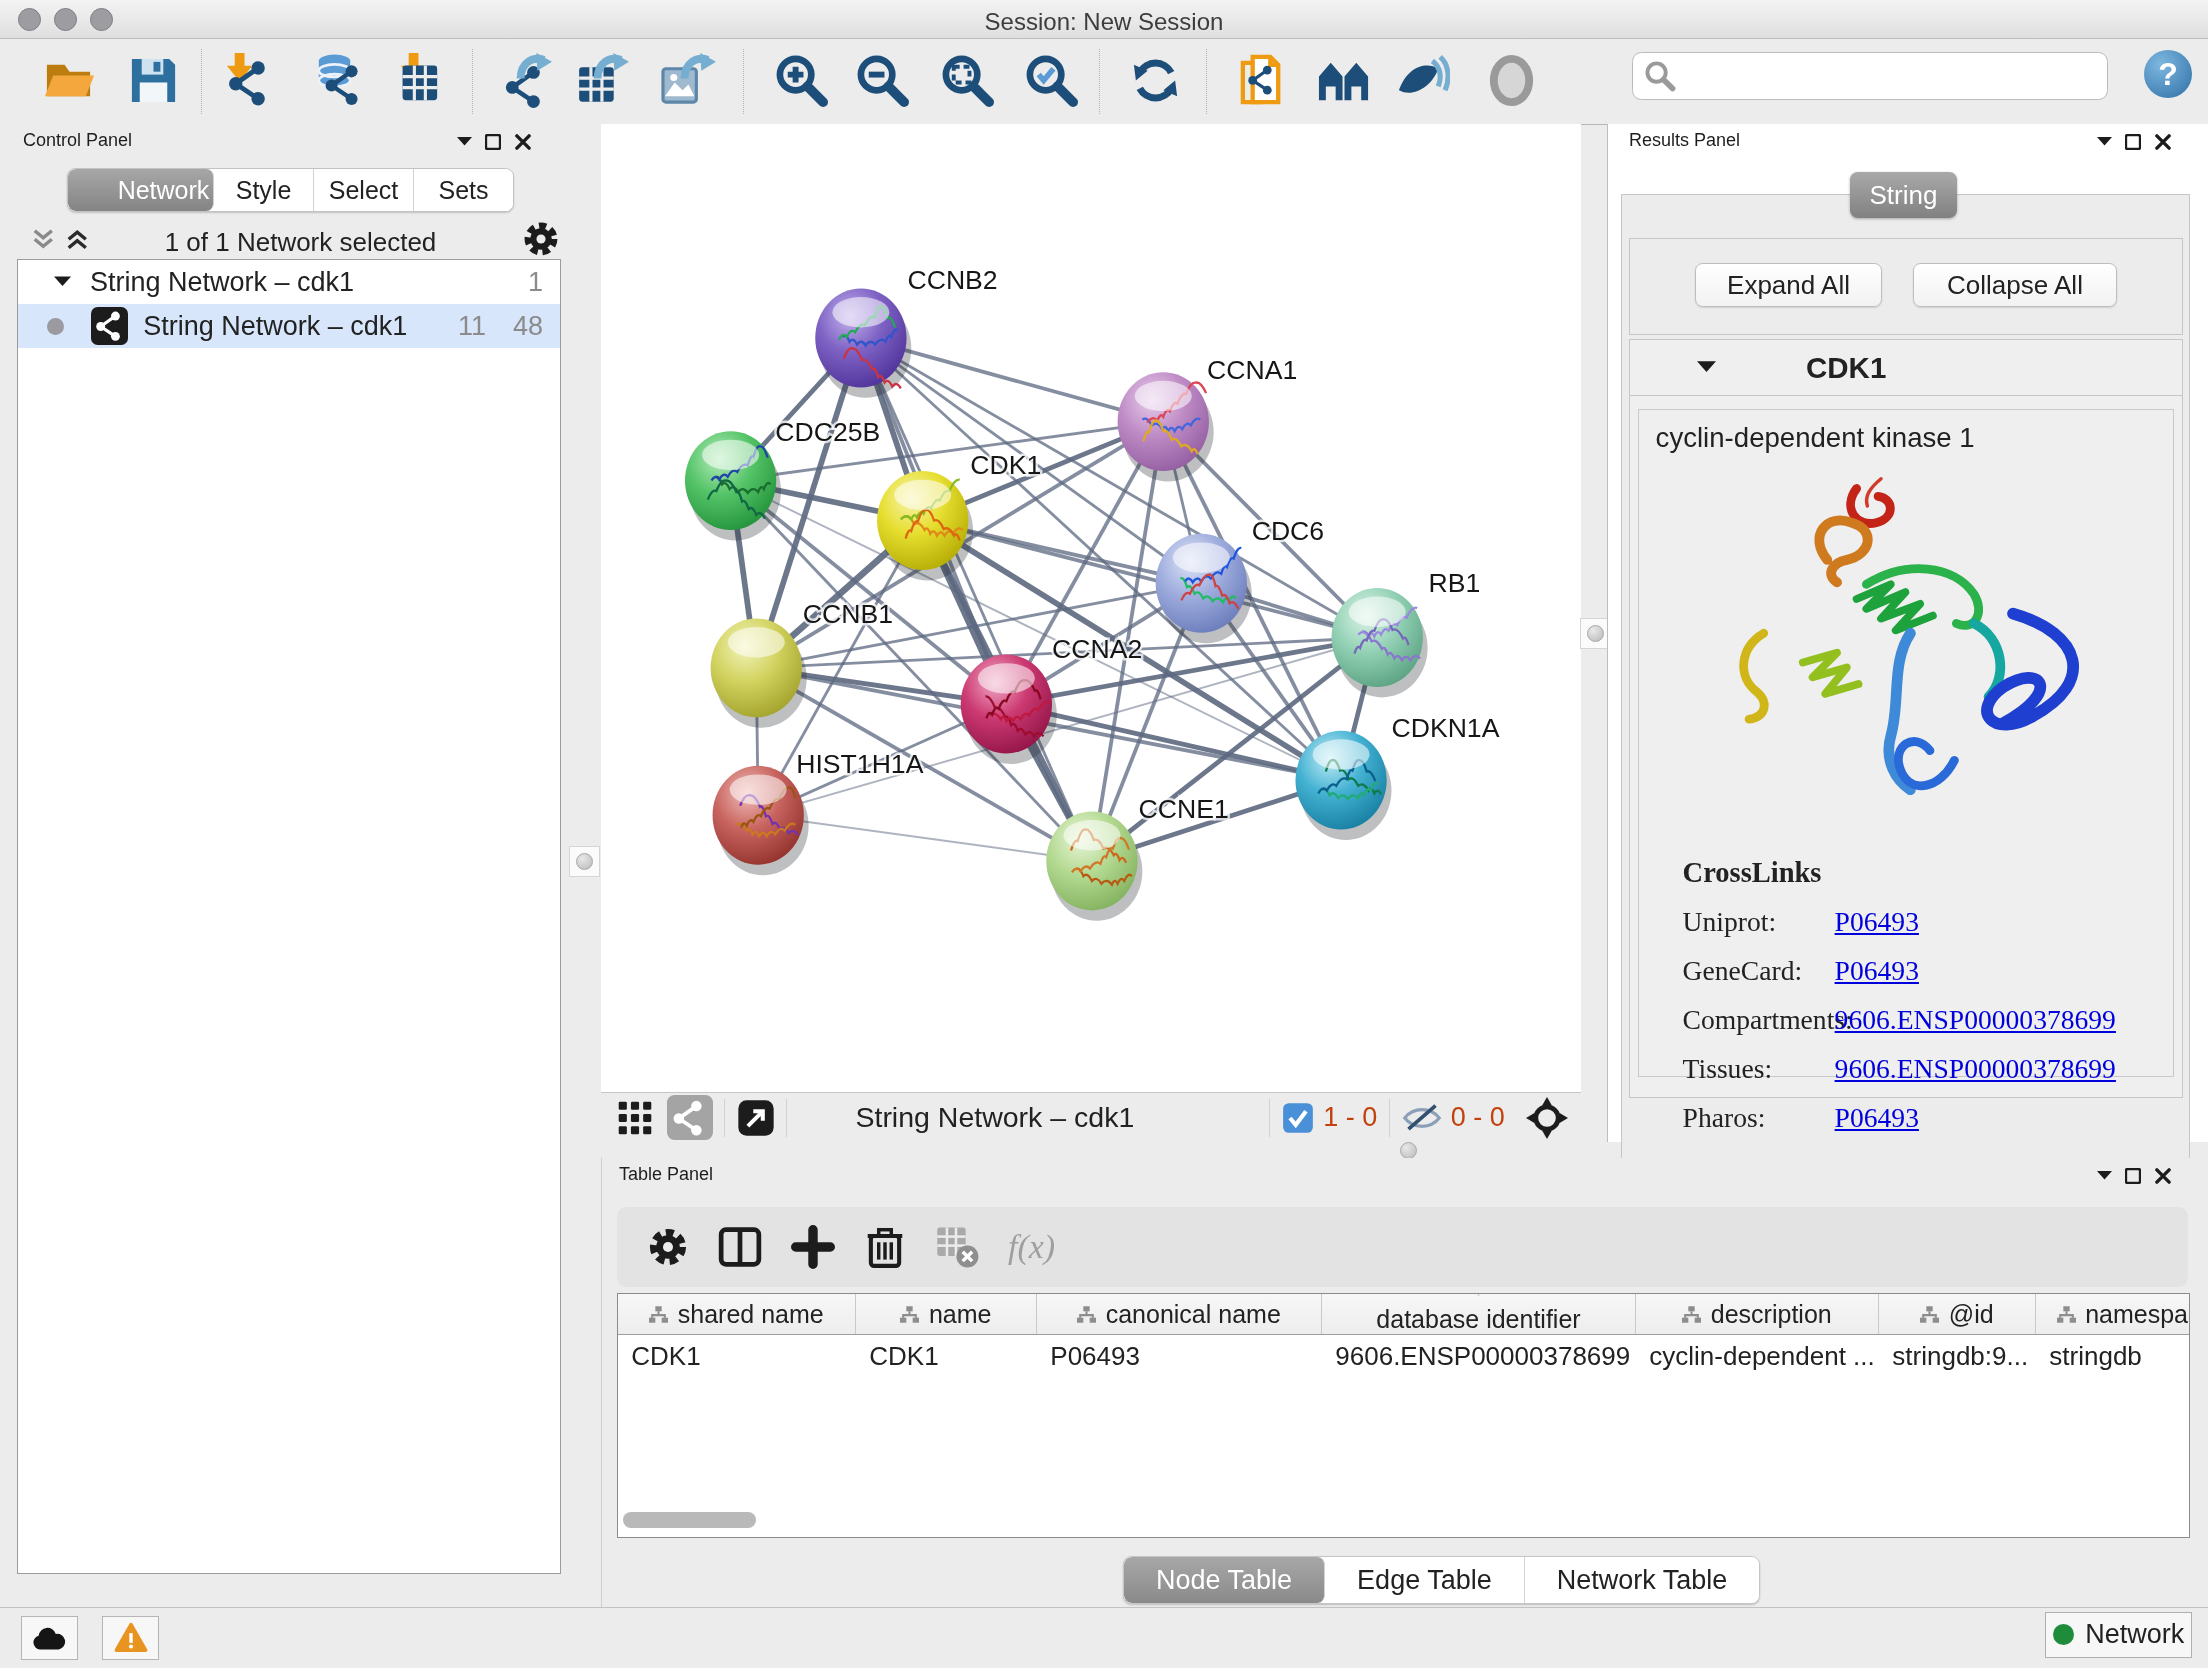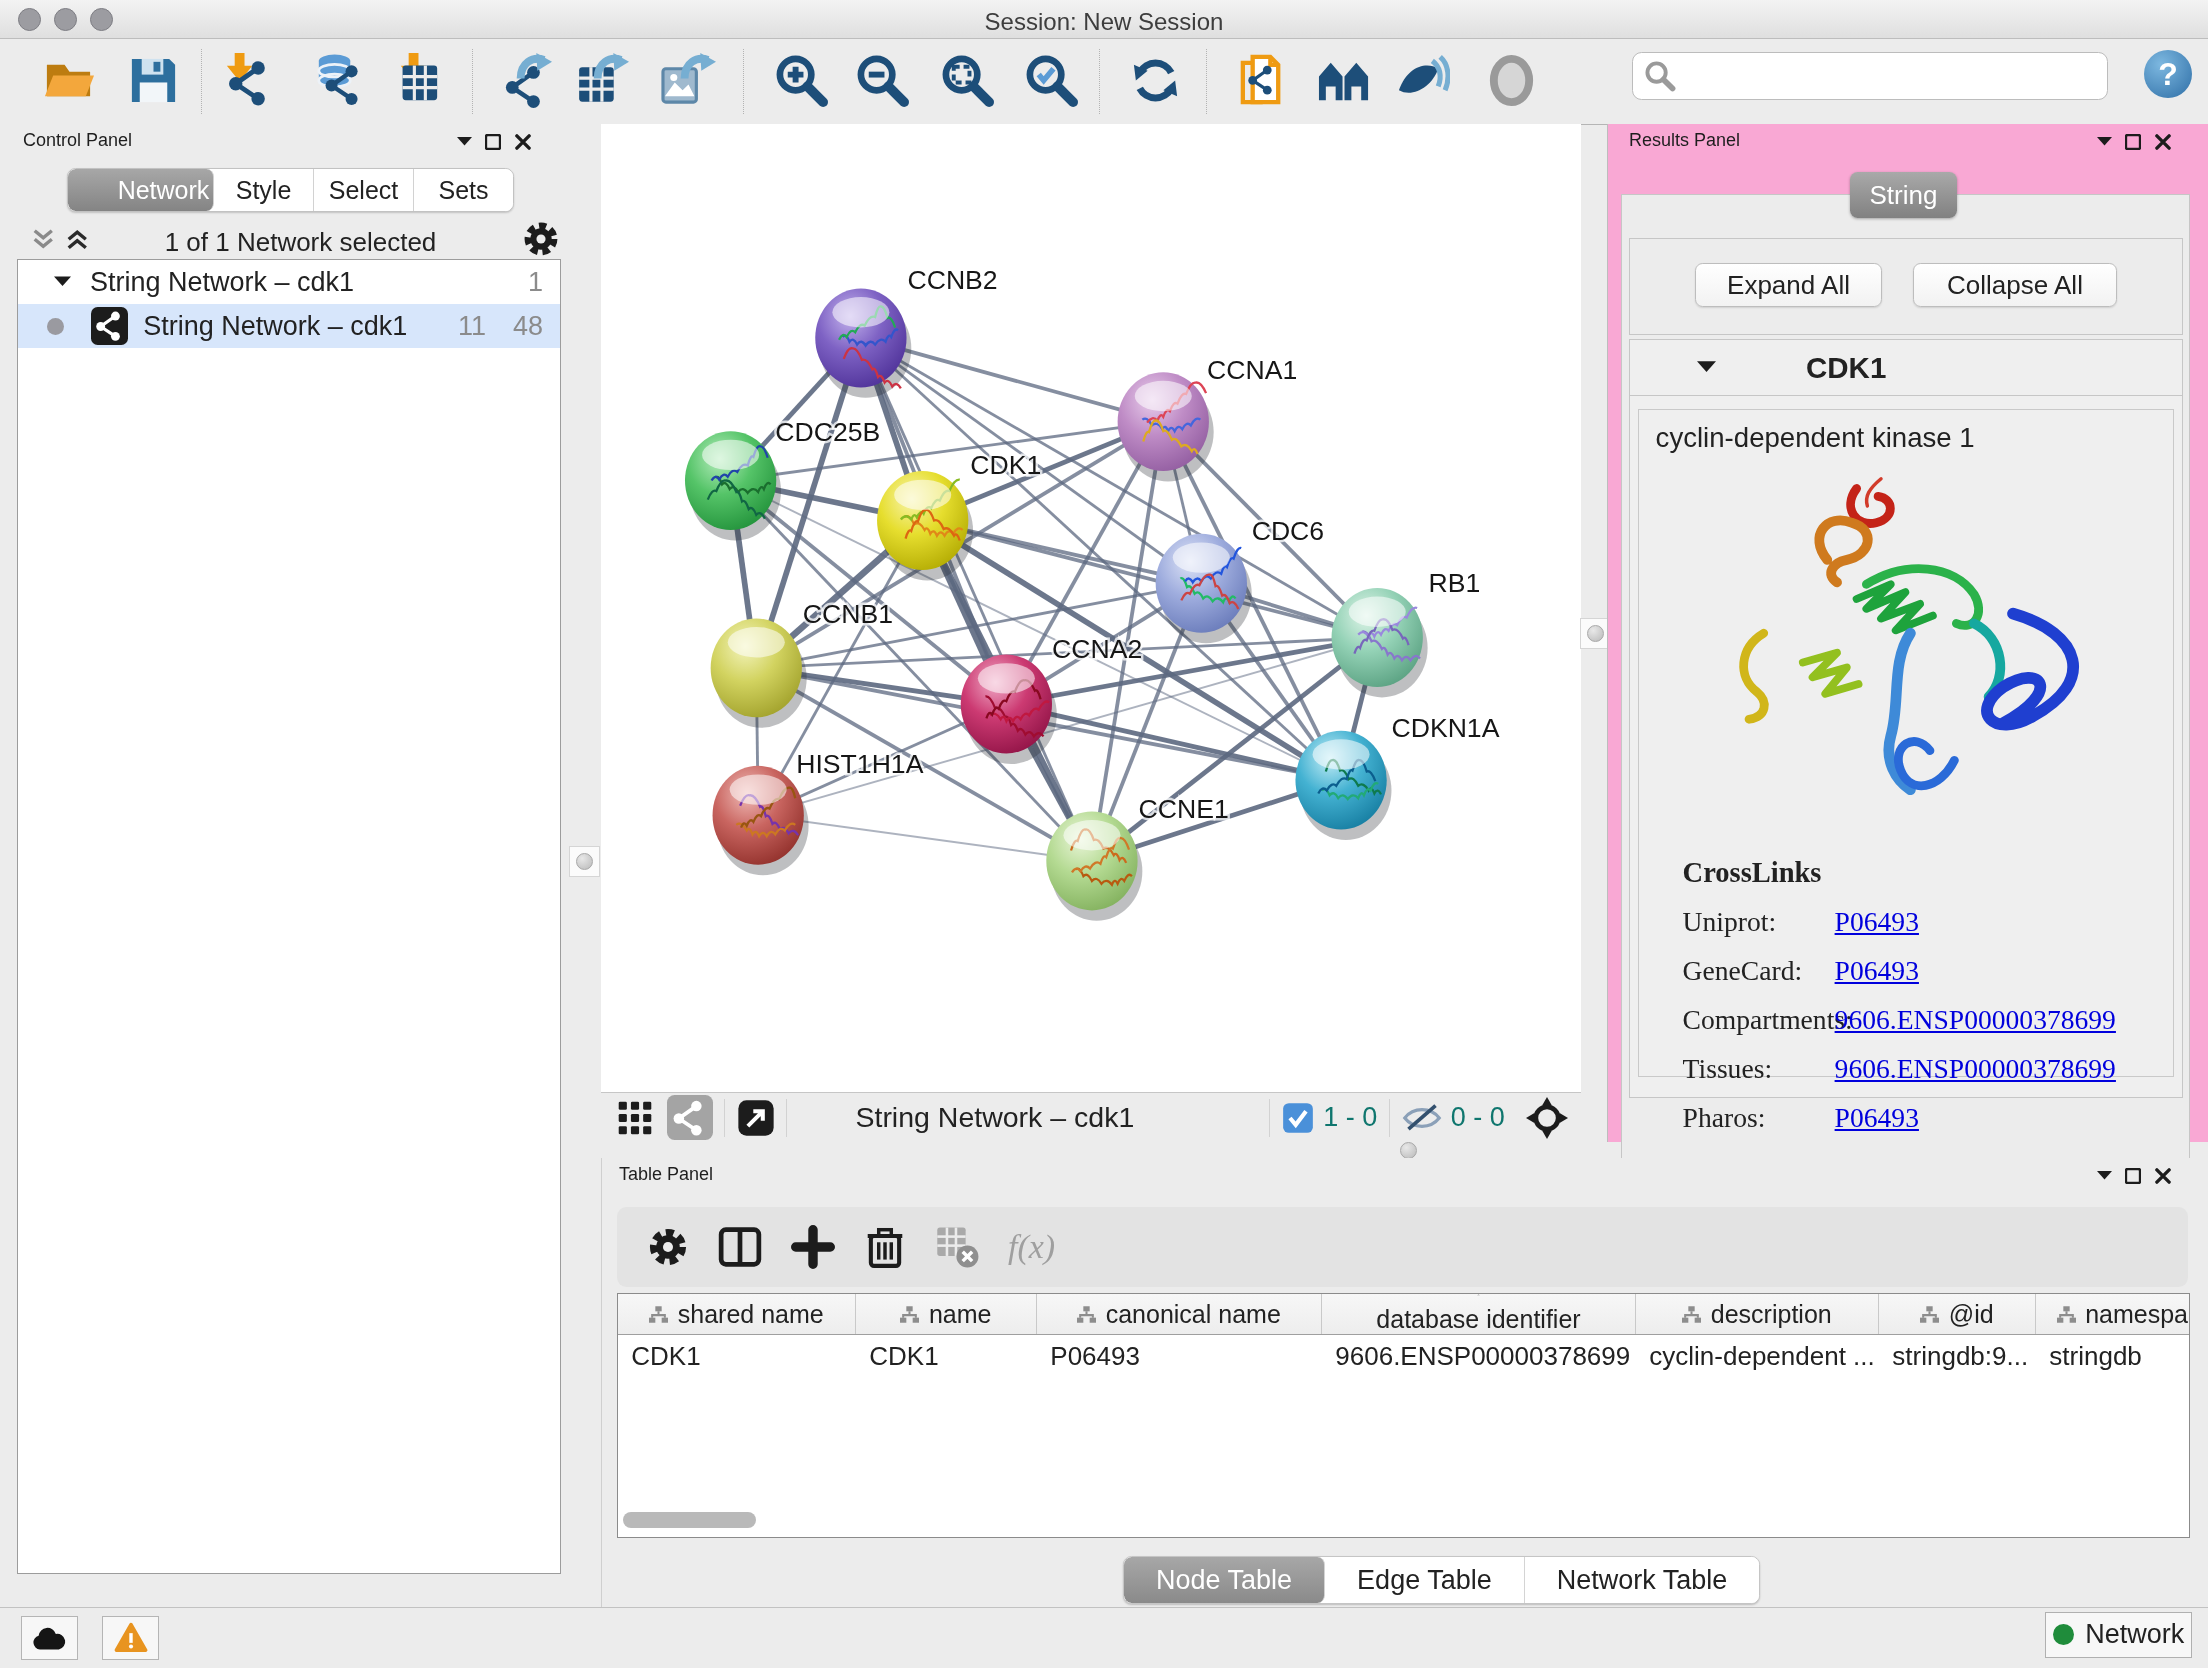--- a/index.html
+++ b/index.html
@@ -34,27 +34,27 @@
   .seg.active{background:linear-gradient(#a7a7a7,#848484);color:#fff;border-radius:7.6px;}
   .treebox{background:#fff;border:1.9px solid #9c9c9c;}
   .trow{height:44px;display:flex;align-items:center;font-size:27px;}
   .trow.sel{background:#d7e6fb;}
   .cnt{color:#8b8b8b;}
   
   .canvas{left:601px;top:124px;width:980px;height:968px;background:#fff;}
   .netbar{left:601px;top:1092px;width:980px;height:49px;background:#ececec;border-top:1.9px solid #c6c6c6;
           display:flex;align-items:center;}
   .netbar .vsep{width:0;height:38px;border-left:1.9px solid #d2d2d2;margin:0 11.4px;}
-  .graytext{color:#0f766e;}
+  .graytext{color:#c2410c;}
   .grip{width:28.5px;height:28.5px;background:#fbfbfb;border:1px solid #d5d5d5;display:flex;
         align-items:center;justify-content:center;cursor:col-resize;}
   .gripdot{width:15px;height:15px;border-radius:50%;background:radial-gradient(circle at 35% 30%,#e8e8e8,#b9b9b9);
            border:1px solid #a8a8a8;}
   
-  .rpanel{left:1607px;top:124px;width:601px;height:1018px;background:#f9a8d4;border-left:1.9px solid #bdbdbd;}
+  .rpanel{left:1607px;top:124px;width:601px;height:1018px;background:#ffffff;border-left:1.9px solid #bdbdbd;}
   .rtab{left:242px;top:48px;width:107px;height:46px;background:linear-gradient(#a9a9a9,#818181);
         border-radius:7.6px;color:#fff;font-size:26px;display:flex;align-items:center;justify-content:center;
         box-shadow:0 1px 2.9px rgba(0,0,0,.3);z-index:3;cursor:pointer;}
   .rbox{border:1.9px solid #c6c6c6;background:#ececec;}
   .btn{background:linear-gradient(#ffffff,#f2f2f2);border:1px solid #bdbdbd;border-radius:7.6px;
        font-size:26px;text-align:center;box-shadow:0 1px 1.9px rgba(0,0,0,.12);cursor:pointer;}
   .crosslinks{font-family:"Liberation Serif","DejaVu Serif",serif;}
   .crosslinks .hd{font-weight:bold;font-size:28.5px;margin-top:38px;}
   .clrow{display:flex;font-size:27.6px;margin-top:17px;}
   .clrow .lbl{width:152px;}

